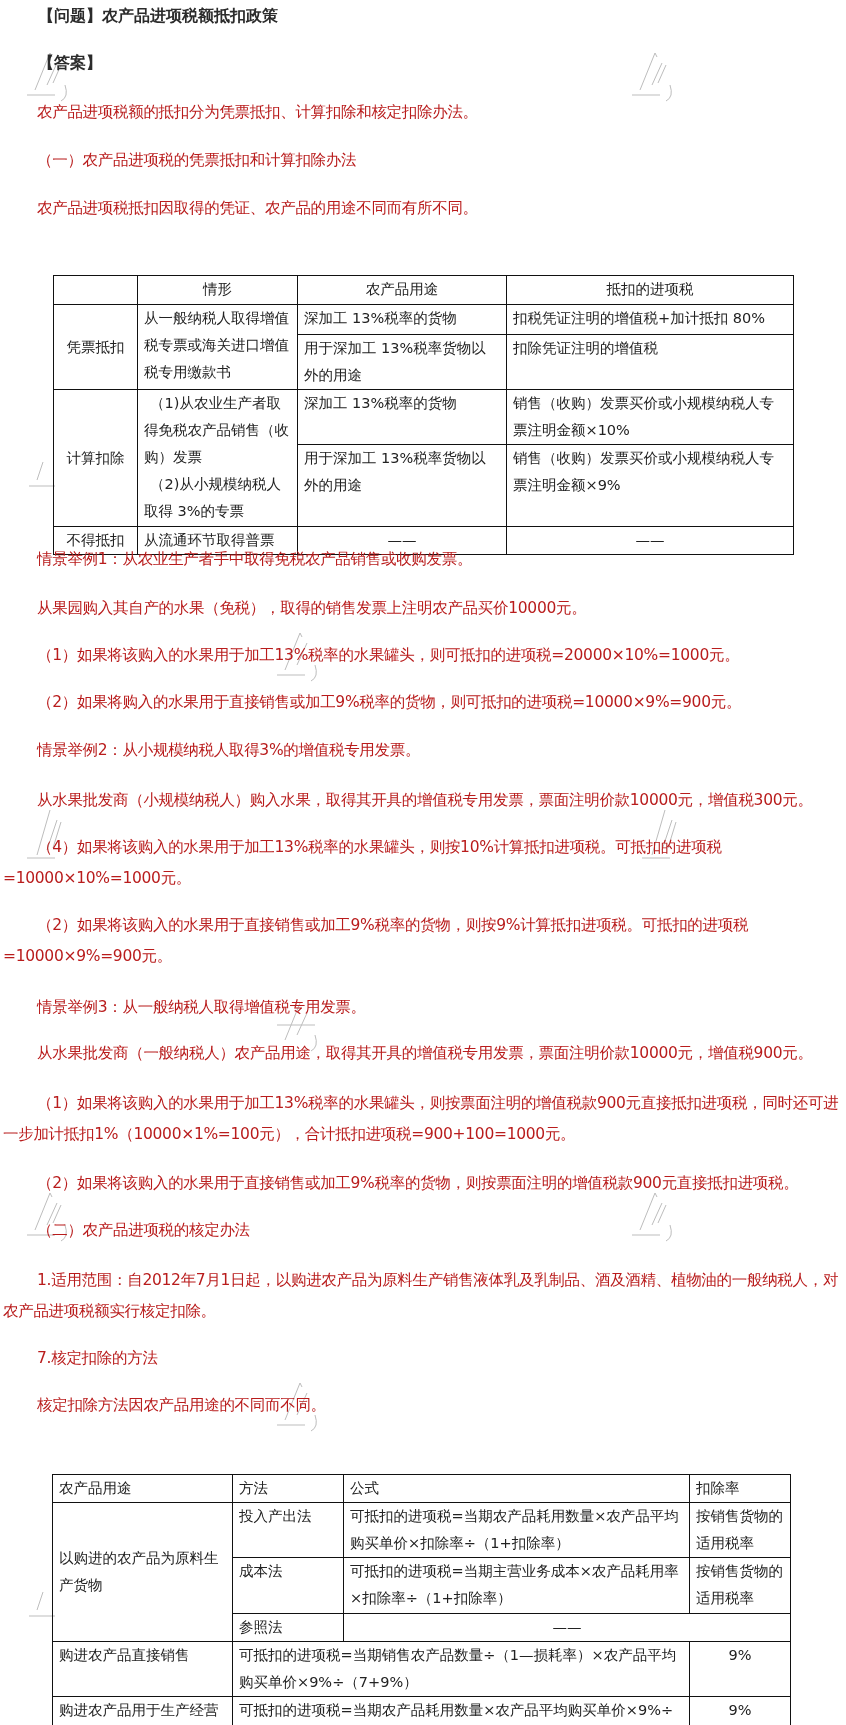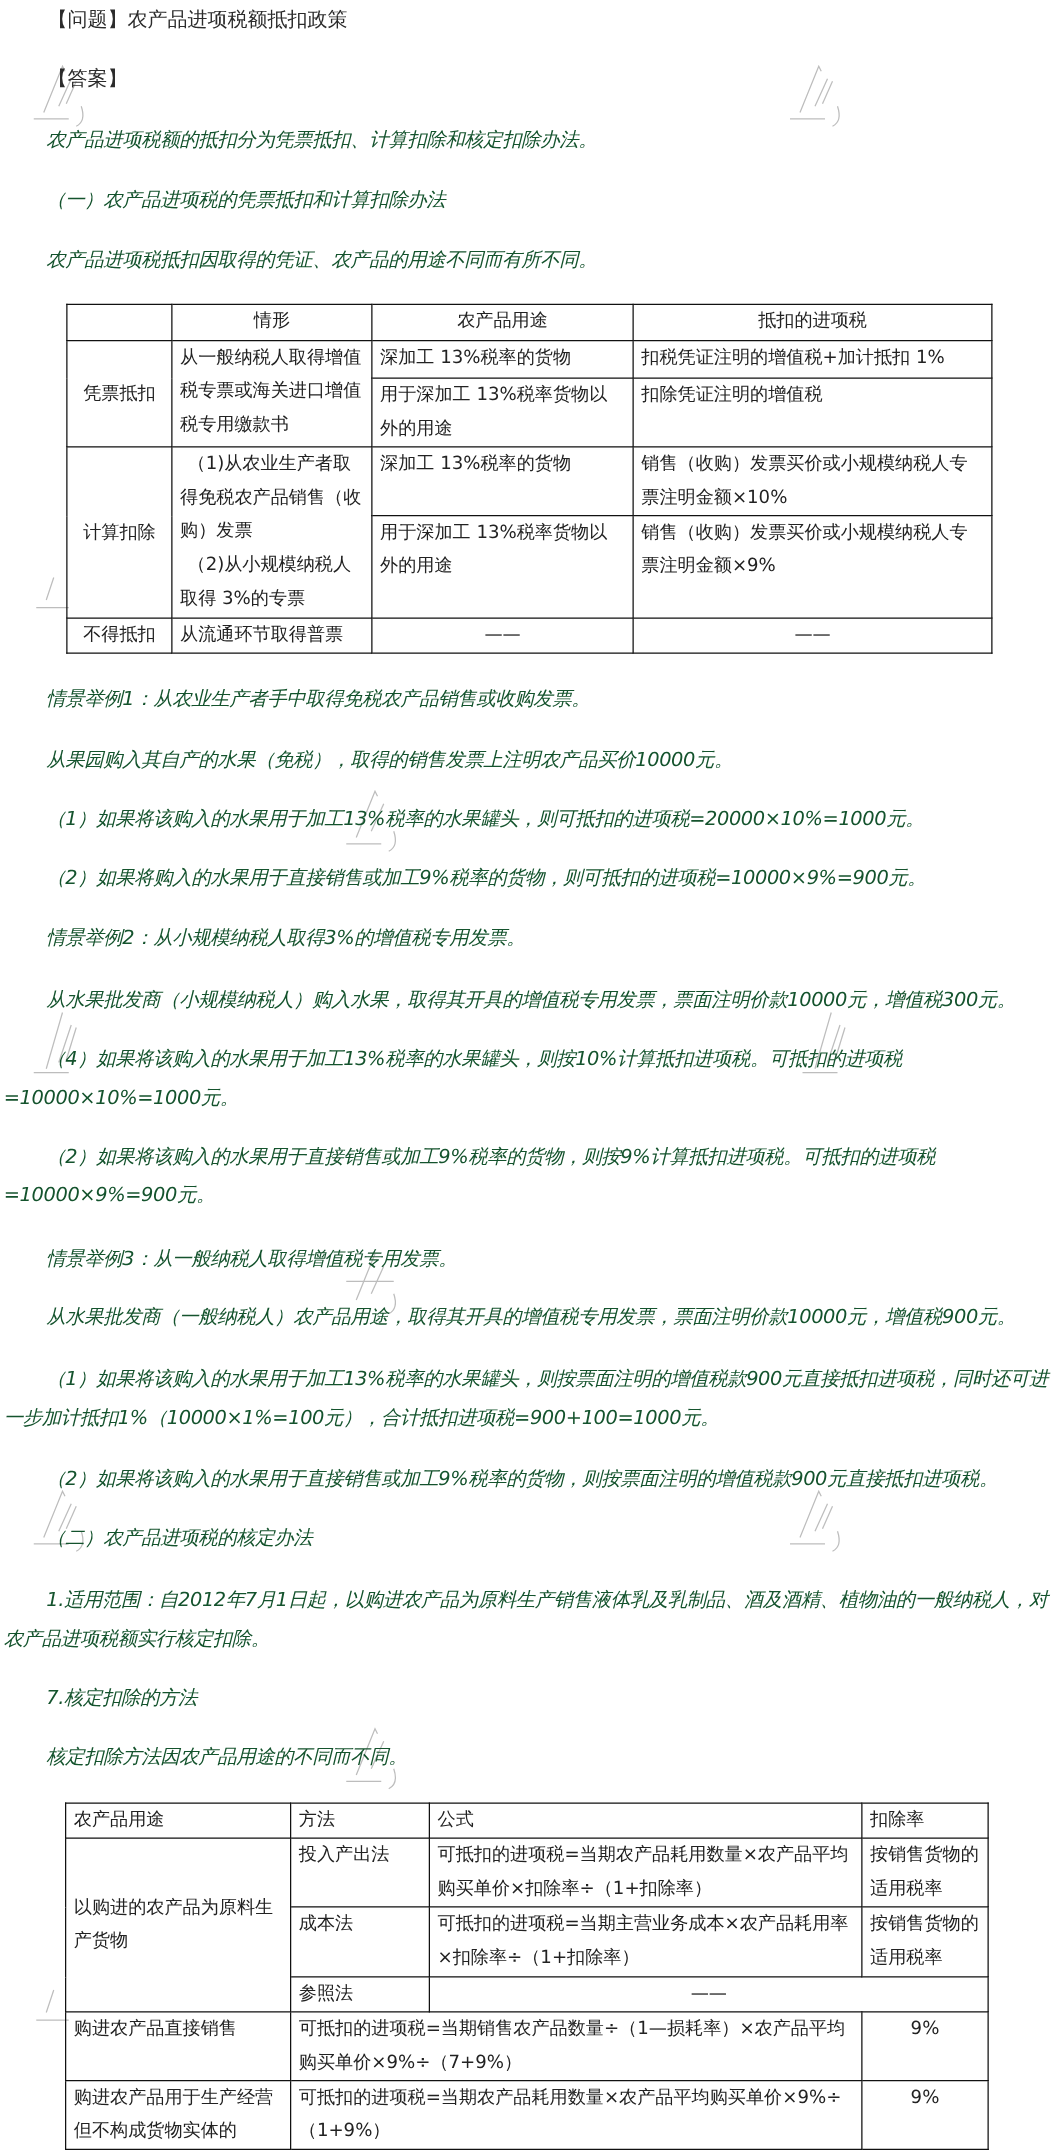--- a/index.html
+++ b/index.html
@@ -1,23 +1,23 @@
 <!DOCTYPE html>
 <html><head>
 <meta charset="utf-8">
 <style>
   html, body { margin:0; padding:0; background:#ffffff; }
   body { width:846px; height:1725px; position:relative; overflow:hidden;
          font-family:"DejaVu Sans", "Liberation Sans", sans-serif; color:#4a4a4a; }
   .abs { position:absolute; }
-  .heading { font-size:16px; font-weight:normal; color:#2b2b2b; left:38px; line-height:20px; white-space:nowrap; }
+  .heading { font-size:16px; font-weight:bold; color:#2b2b2b; left:38px; line-height:20px; white-space:nowrap; }
   .para { position:absolute; left:3px; width:843px; font-size:15.5px; line-height:31px;
-          text-indent:34px; color:#14532d; letter-spacing:-0.3px;font-style:italic; }
+          text-indent:34px; color:#b91c1c; letter-spacing:-0.3px; }
   table.t { position:absolute; border-collapse:collapse; font-family:"DejaVu Sans", sans-serif;
-            color:#222; font-size:14.5px; table-layout:fixed; }
+            color:#222; font-size:14.5px; table-layout:fixed;margin-top:32px; }
   table.t td { border:1.5px solid #111; padding:0 6px; vertical-align:top; line-height:27px; }
   table.t td.c { text-align:center; }
   table.t td.m { vertical-align:middle; }
   .wm { position:absolute; pointer-events:none; }
   .wm path, .wm line { stroke:#bdbdbd; stroke-width:1; fill:none; }
 </style>
 </head>
 <body>
 
 <svg class="wm" style="left:25px;top:45px" width="60" height="60" viewBox="0 0 60 60">
@@ -105,21 +105,21 @@
       <tr style="height:29px">
     <td class="c"></td>
     <td class="c">情形</td>
     <td class="c">农产品用途</td>
     <td class="c">抵扣的进项税</td>
   </tr>
   <tr style="height:30px">
     <td rowspan="2" class="c m">凭票抵扣</td>
     <td rowspan="2">从一般纳税人取得增值税专票或海关进口增值税专用缴款书</td>
     <td>深加工 13%税率的货物</td>
-    <td>扣税凭证注明的增值税+加计抵扣 1%</td>
+    <td>扣税凭证注明的增值税+加计抵扣 80%</td>
   </tr>
   <tr style="height:55px">
     <td>用于深加工 13%税率货物以外的用途</td>
     <td>扣除凭证注明的增值税</td>
   </tr>
   <tr style="height:55px">
     <td rowspan="2" class="c m">计算扣除</td>
     <td rowspan="2">
       <div style="text-indent:6px">（1)从农业生产者取得免税农产品销售（收购）发票</div>
       <div style="text-indent:6px">（2)从小规模纳税人取得 3%的专票</div>

